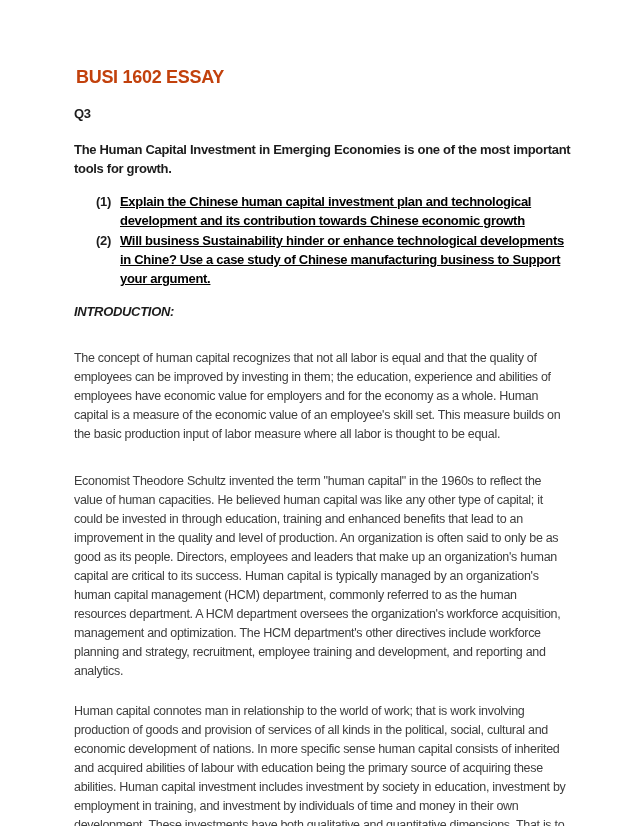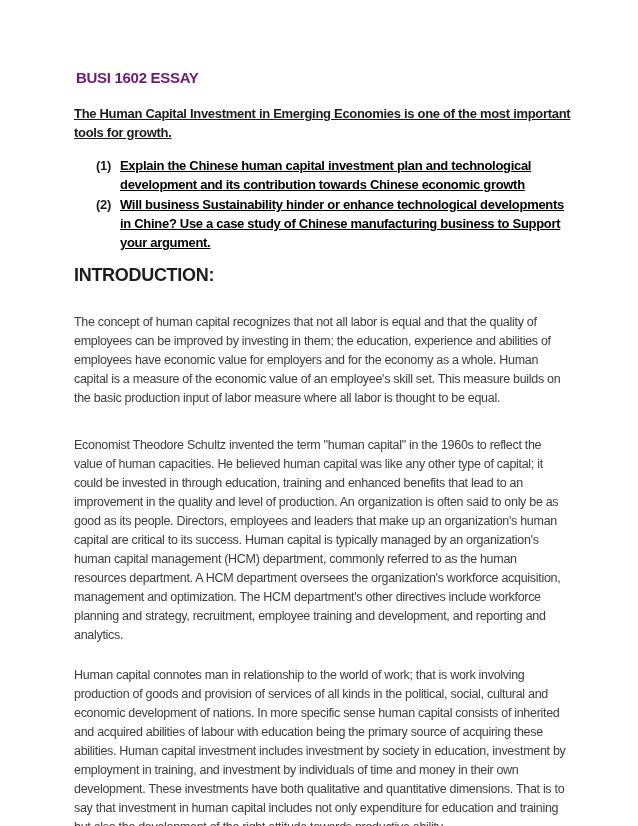--- a/index.html
+++ b/index.html
@@ -17,34 +17,33 @@
     color: #3d3d3d;
     font-size: 12.5px;
     letter-spacing: -0.3px;
     line-height: 19px;
     box-sizing: border-box;
     padding: 68px 66px 40px 74px;
   }
   .course-header {
     margin: 0 0 0 2px;
     font-weight: bold;
-    color: #701a75;
-    font-size: 15px;
+    color: #c2410c;
+    font-size: 18px;
   }
   .q-label {
     margin: 17px 0 0 0;
     font-weight: bold;
     color: #1c1c1c;
     font-size: 13px;
   }
   .essay-title {
     margin: 17px 0 0 0;
     font-weight: bold;
     color: #1c1c1c;
-    text-decoration: underline;
     font-size: 13px;
   }
   .question-list {
     margin: 14px 0 0 22px;
   }
   .question-item {
     display: flex;
     align-items: flex-start;
     margin-bottom: 1px;
   }
@@ -57,38 +56,40 @@
   .question-text {
     flex: 1;
     font-weight: bold;
     color: #000000;
     text-decoration: underline;
     font-size: 13px;
   }
   .section-heading {
     margin: 14px 0 16px 0;
     font-weight: bold;
+    font-style: italic;
     color: #1c1c1c;
-    font-size: 18px;
+    font-size: 13px;
   }
   .body-paragraph {
     margin: 28px 0 0 0;
     color: #3d3d3d;
   }
   .para-gap {
     margin-top: 21px;
   }
 </style>
 </head>
 <body>
 
 <div class="page">
 
   <p class="course-header">BUSI 1602 ESSAY</p>
 
+  <p class="q-label">Q3</p>
 
   <p class="essay-title">The Human Capital Investment in Emerging Economies is one of the most important tools for growth.</p>
 
   <div class="question-list">
     <div class="question-item">
       <span class="question-number">(1)</span>
       <span class="question-text">Explain the Chinese human capital investment plan and technological development and its contribution towards Chinese economic growth</span>
     </div>
     <div class="question-item">
       <span class="question-number">(2)</span>

